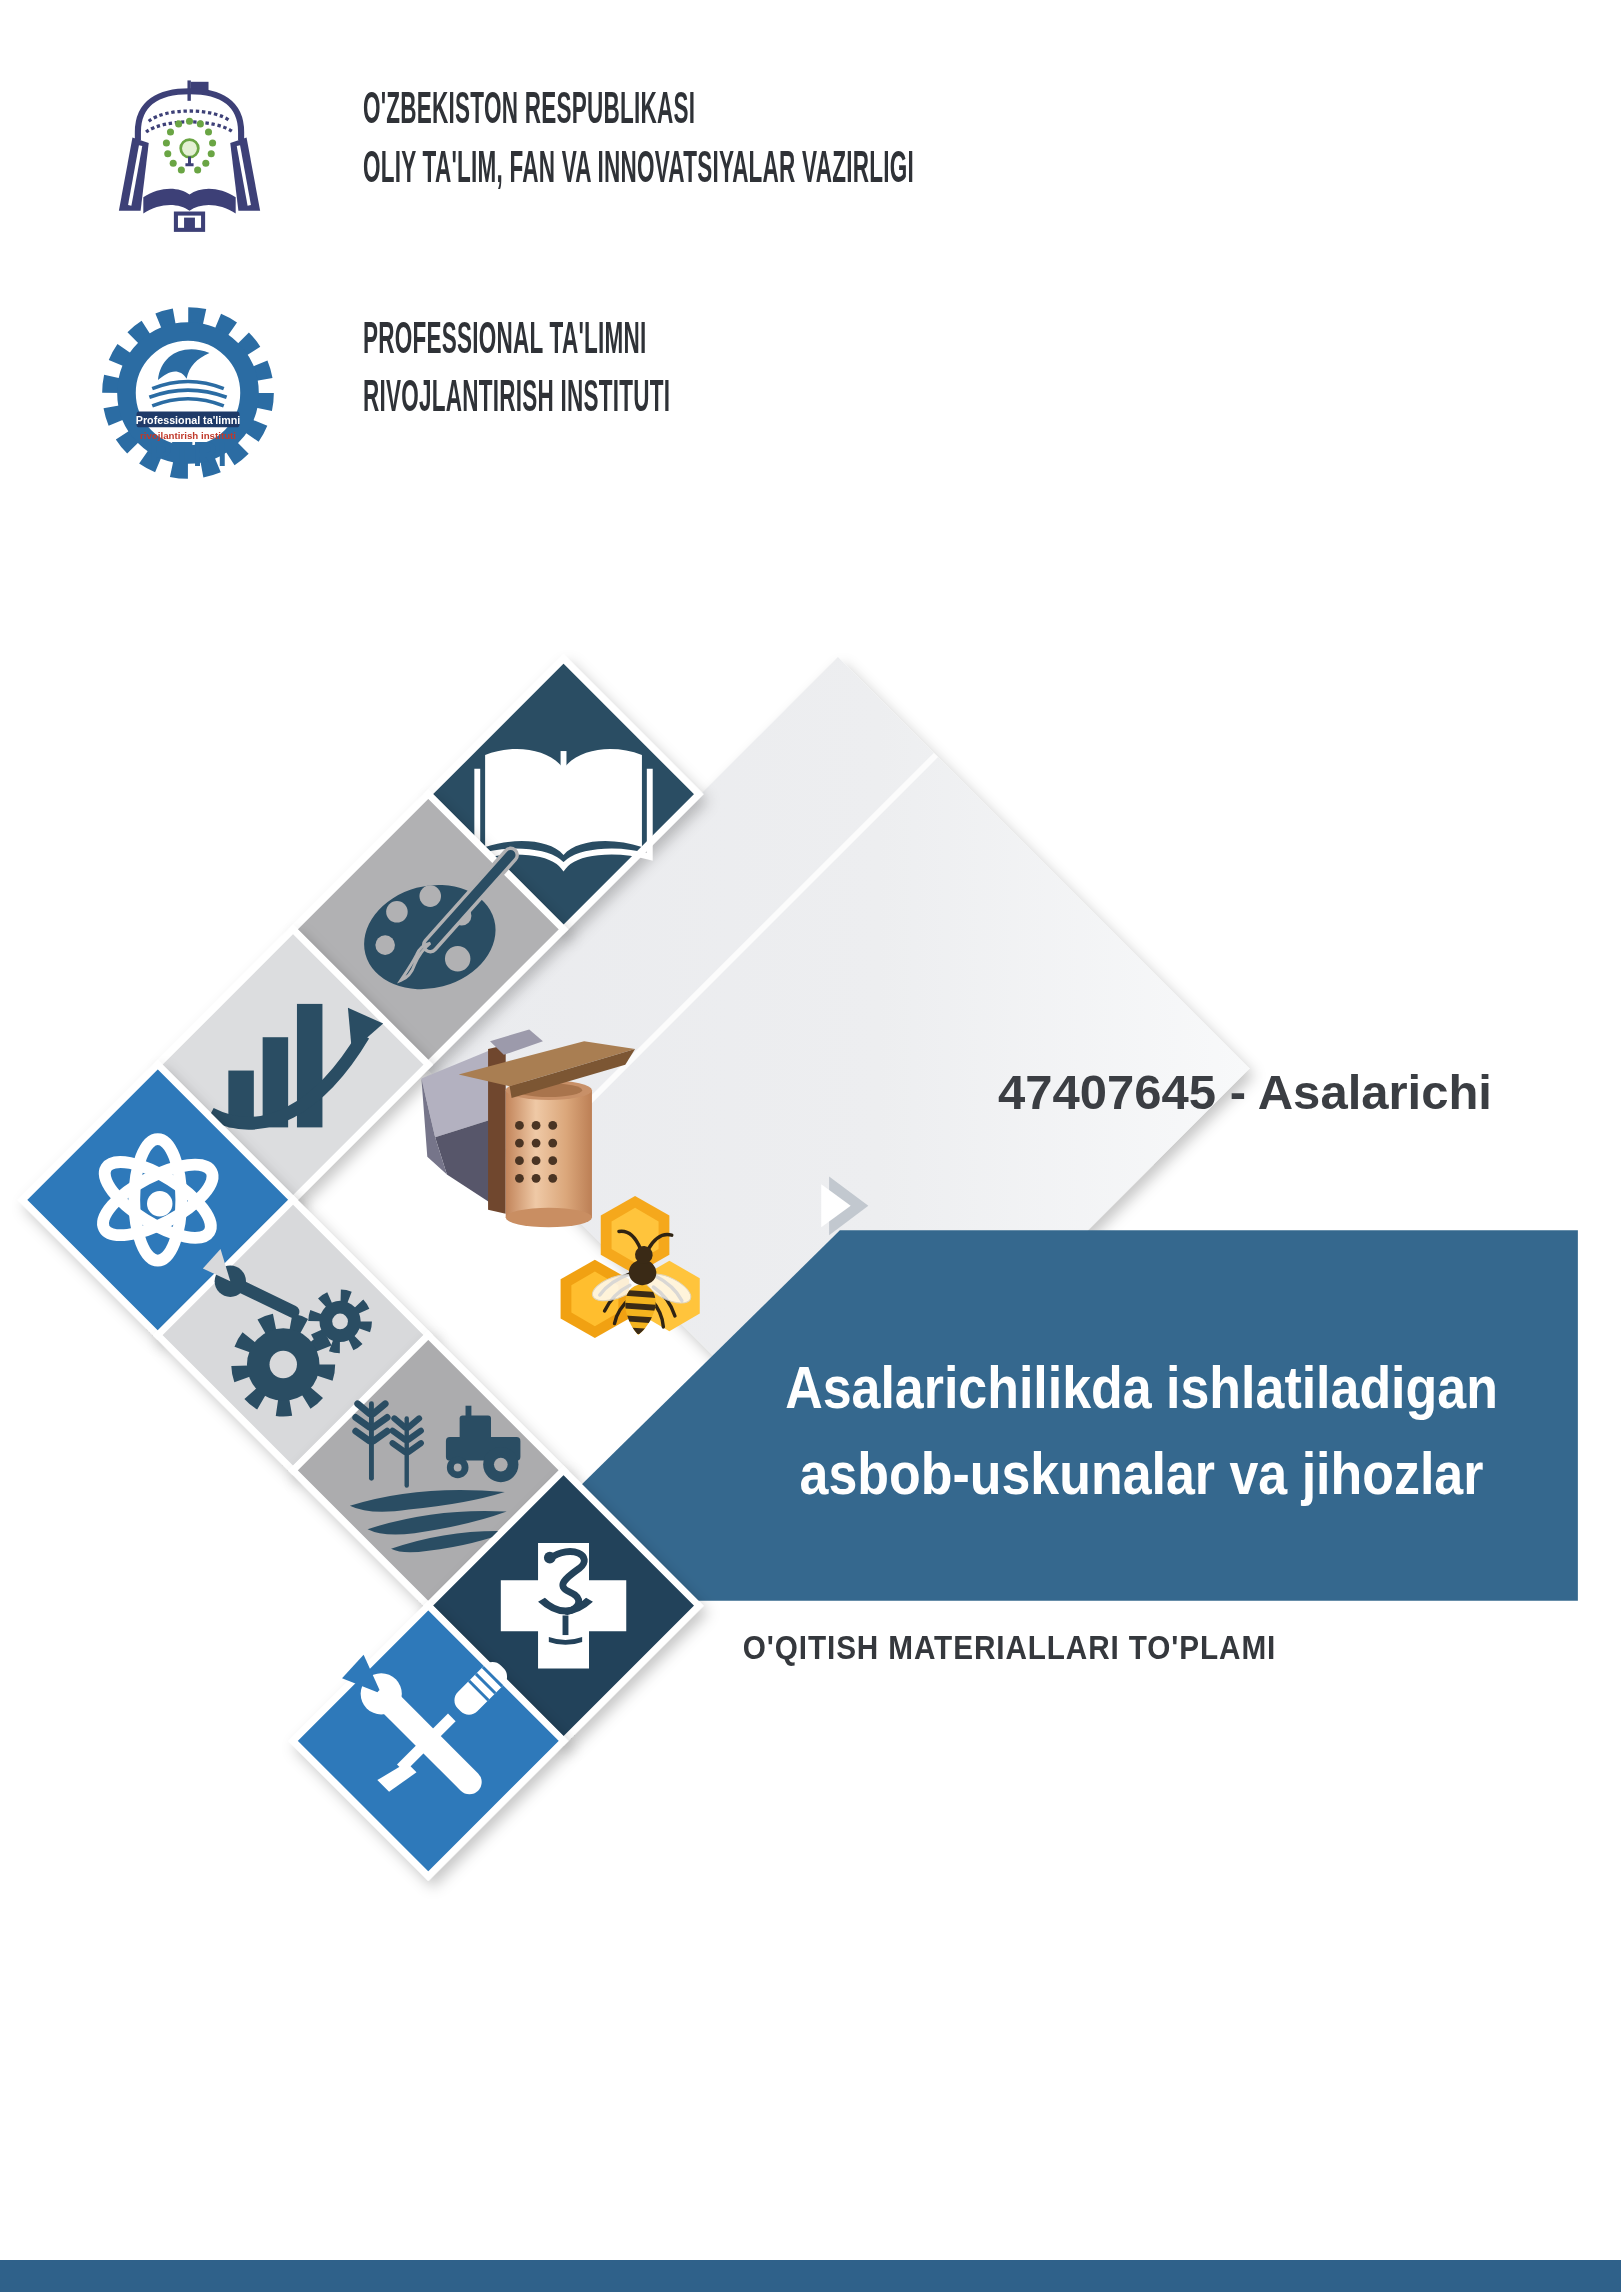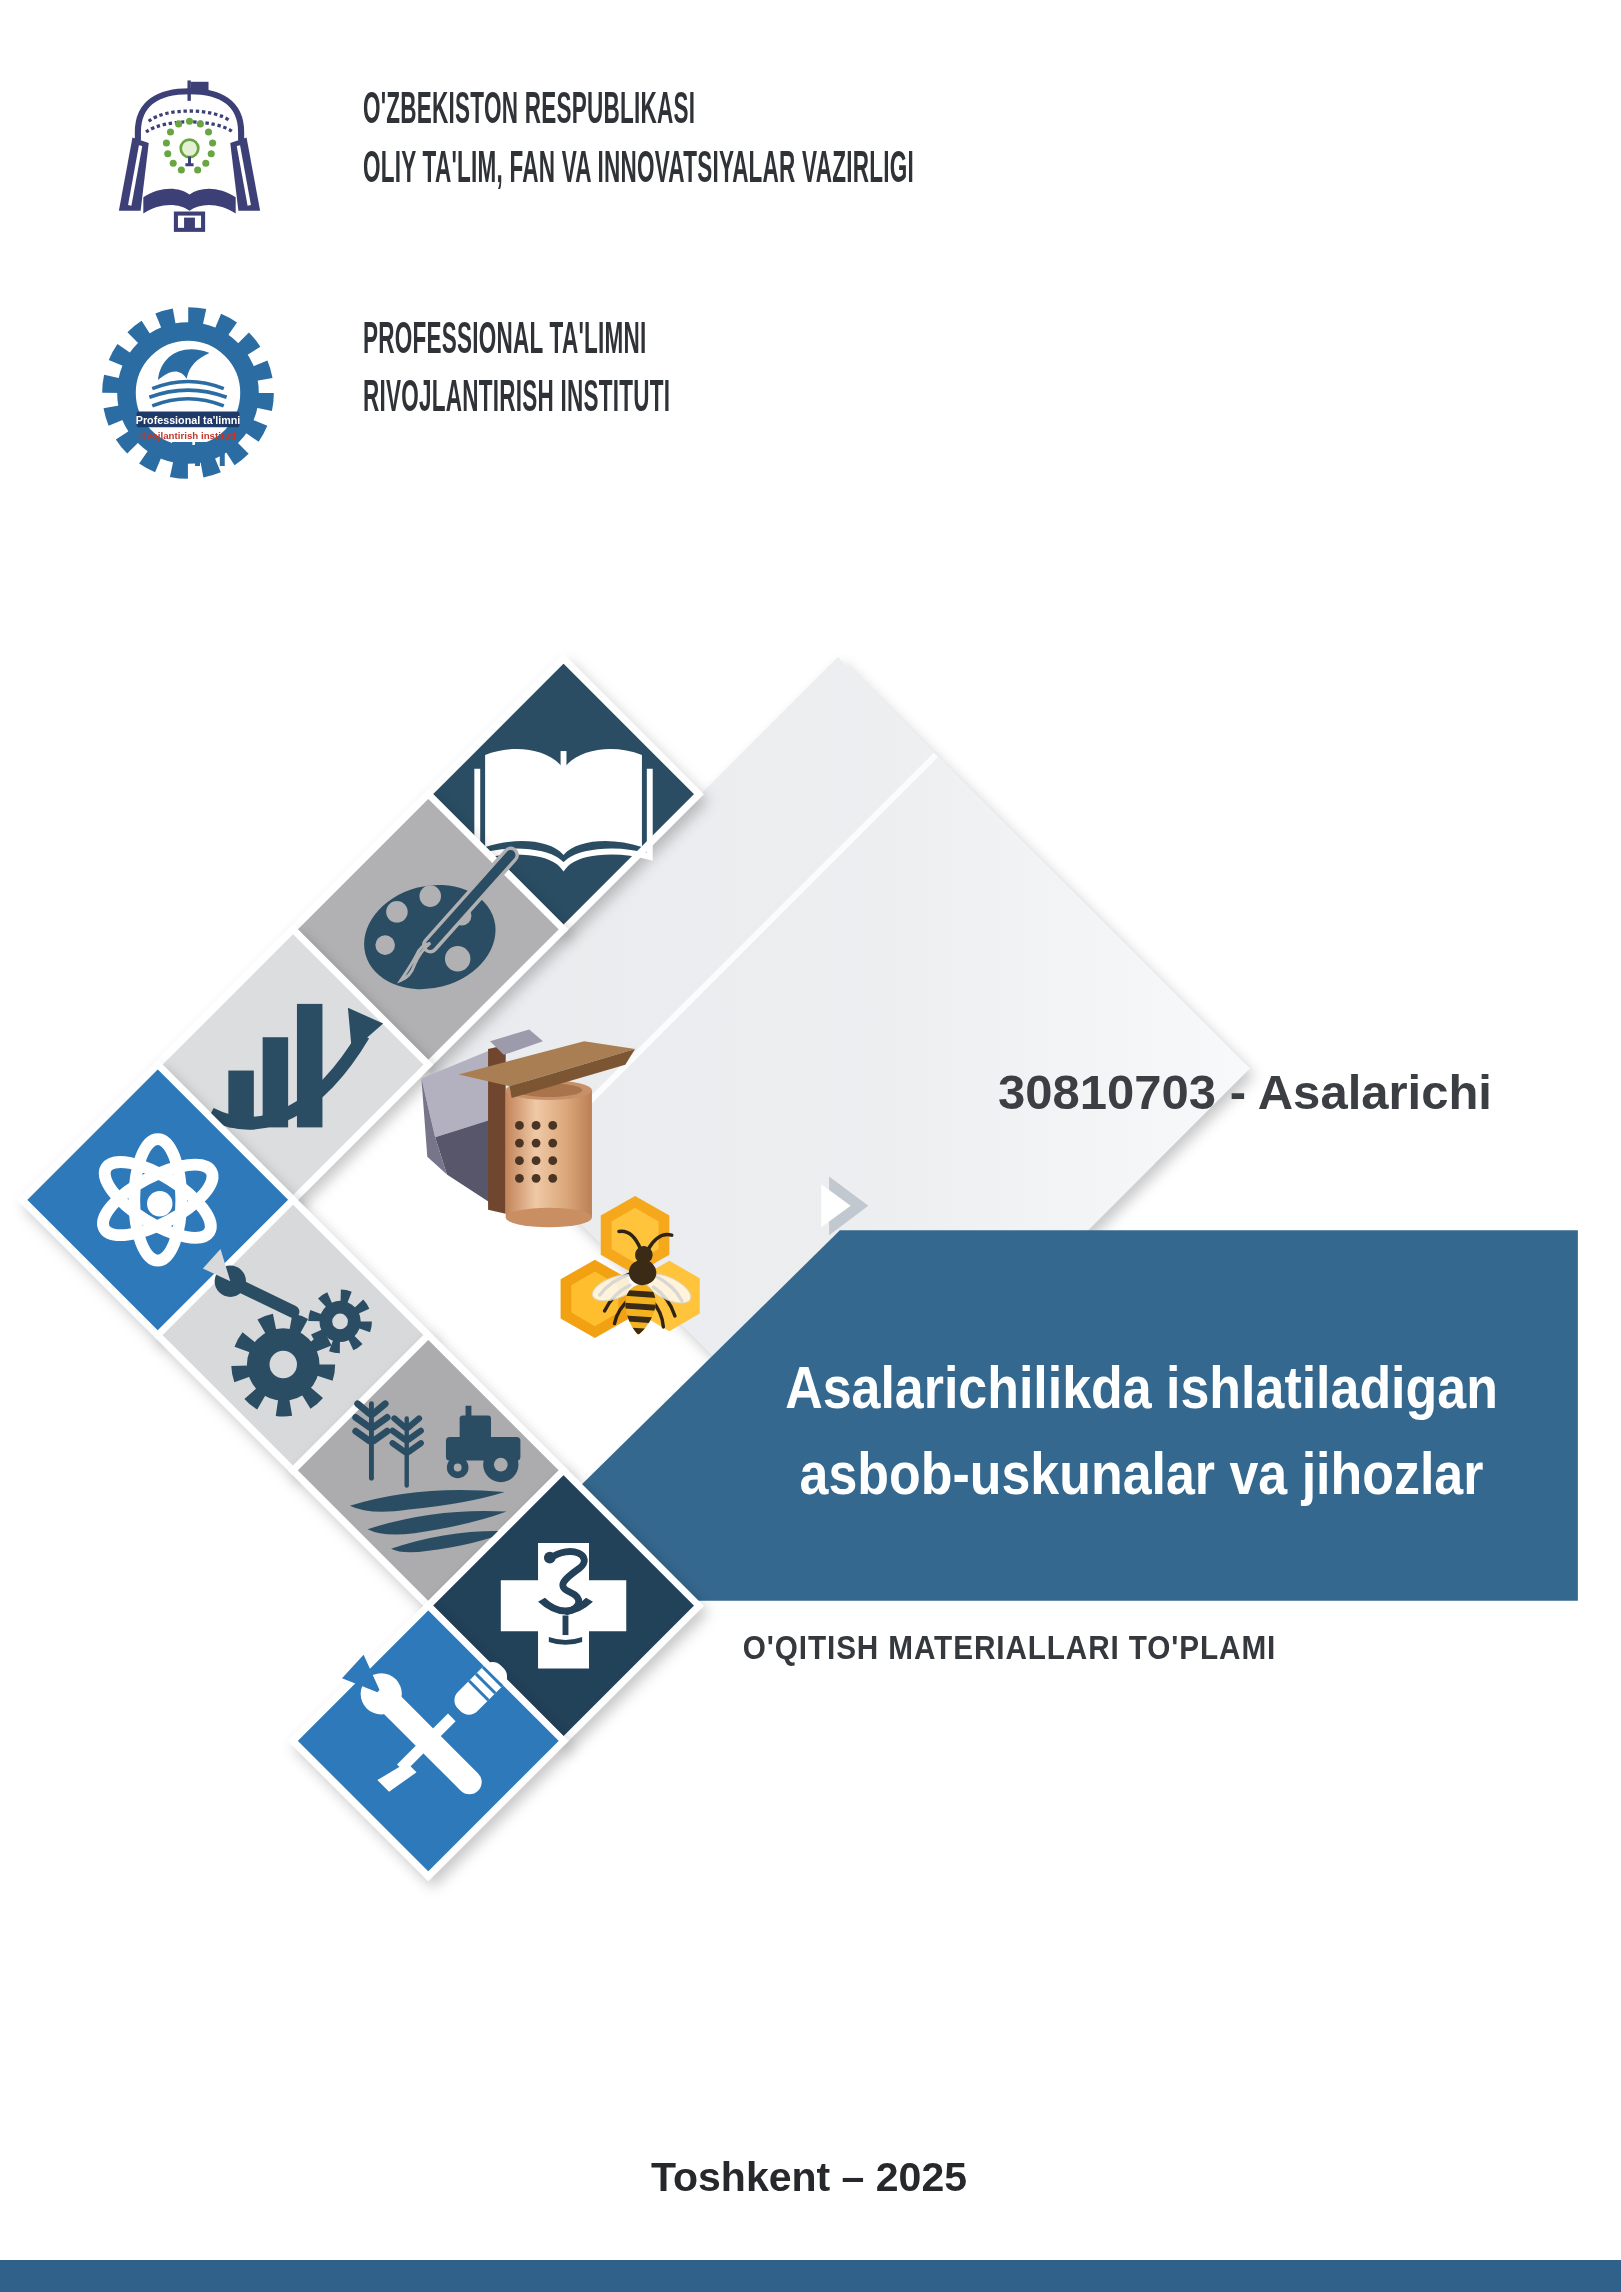--- a/index.html
+++ b/index.html
@@ -329,26 +329,25 @@
       <text x="65" y="97" font-size="6.8" font-weight="bold" fill="var(--ptri-red)" text-anchor="middle">rivojlantirish instituti</text>
       <text x="65" y="116" font-size="24" font-weight="bold" fill="var(--ptri-blue)" text-anchor="middle">PTRI</text>
     </svg>
   </div>
 
   <div class="h-line" style="top:82px;">O'ZBEKISTON RESPUBLIKASI</div>
   <div class="h-line" style="top:141px;">OLIY TA'LIM, FAN VA INNOVATSIYALAR VAZIRLIGI</div>
   <div class="h-line" style="top:312px;">PROFESSIONAL TA'LIMNI</div>
   <div class="h-line" style="top:370px;">RIVOJLANTIRISH INSTITUTI</div>
 
-  <div class="code-title">30810703 - Asalarichi</div>
+  <div class="code-title">47407645 - Asalarichi</div>
 
   <div class="banner-title">
     <div>Asalarichilikda ishlatiladigan</div>
     <div>asbob-uskunalar va jihozlar</div>
   </div>
 
   <div class="subtitle">O'QITISH MATERIALLARI TO'PLAMI</div>
 
-  <div class="footer-line">Toshkent – 2025</div>
 
   <div class="bottom-bar"></div>
 </div>
 
 
 </body></html>

